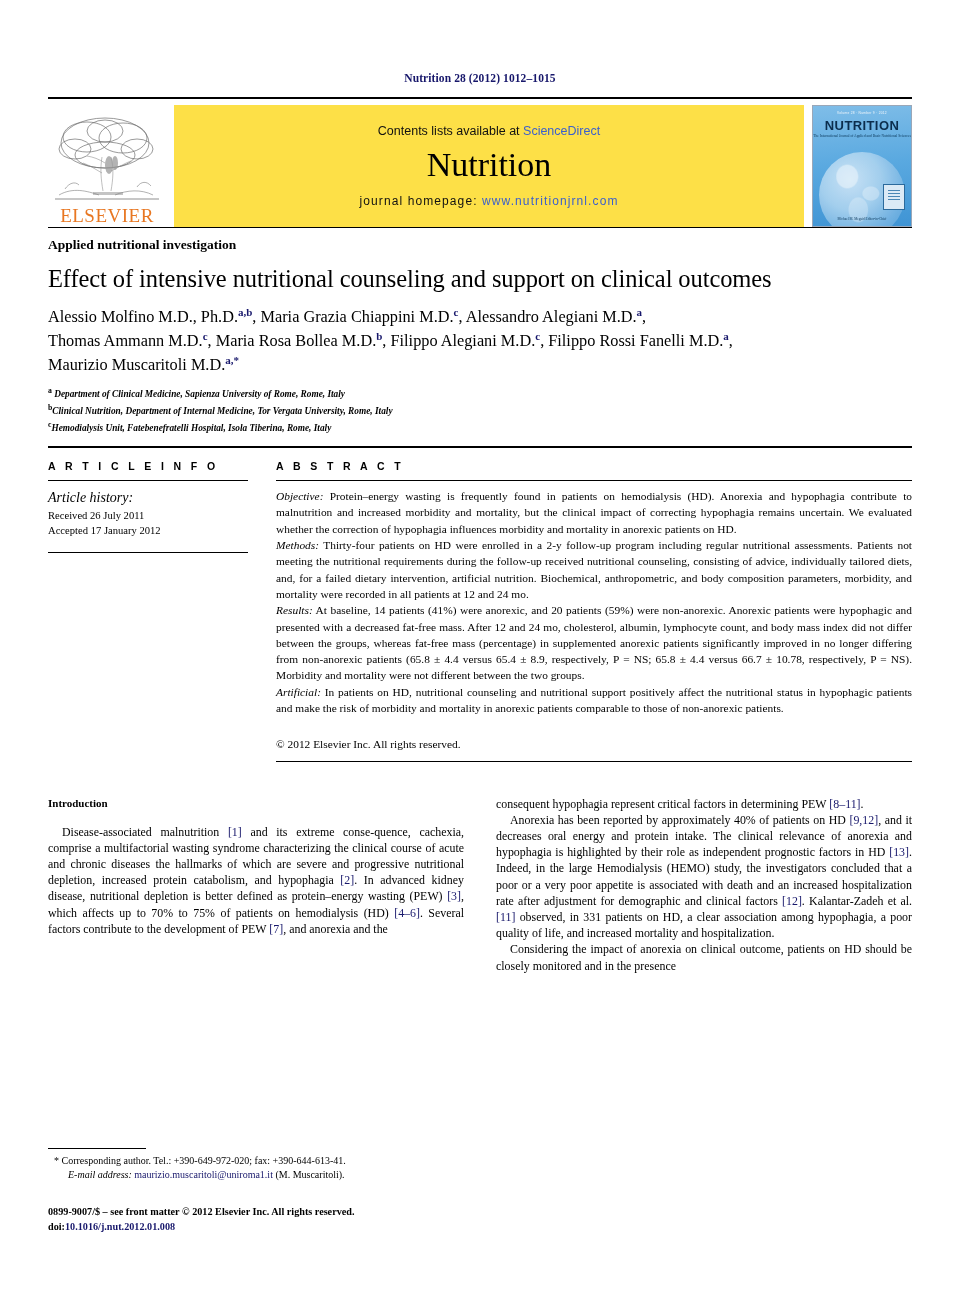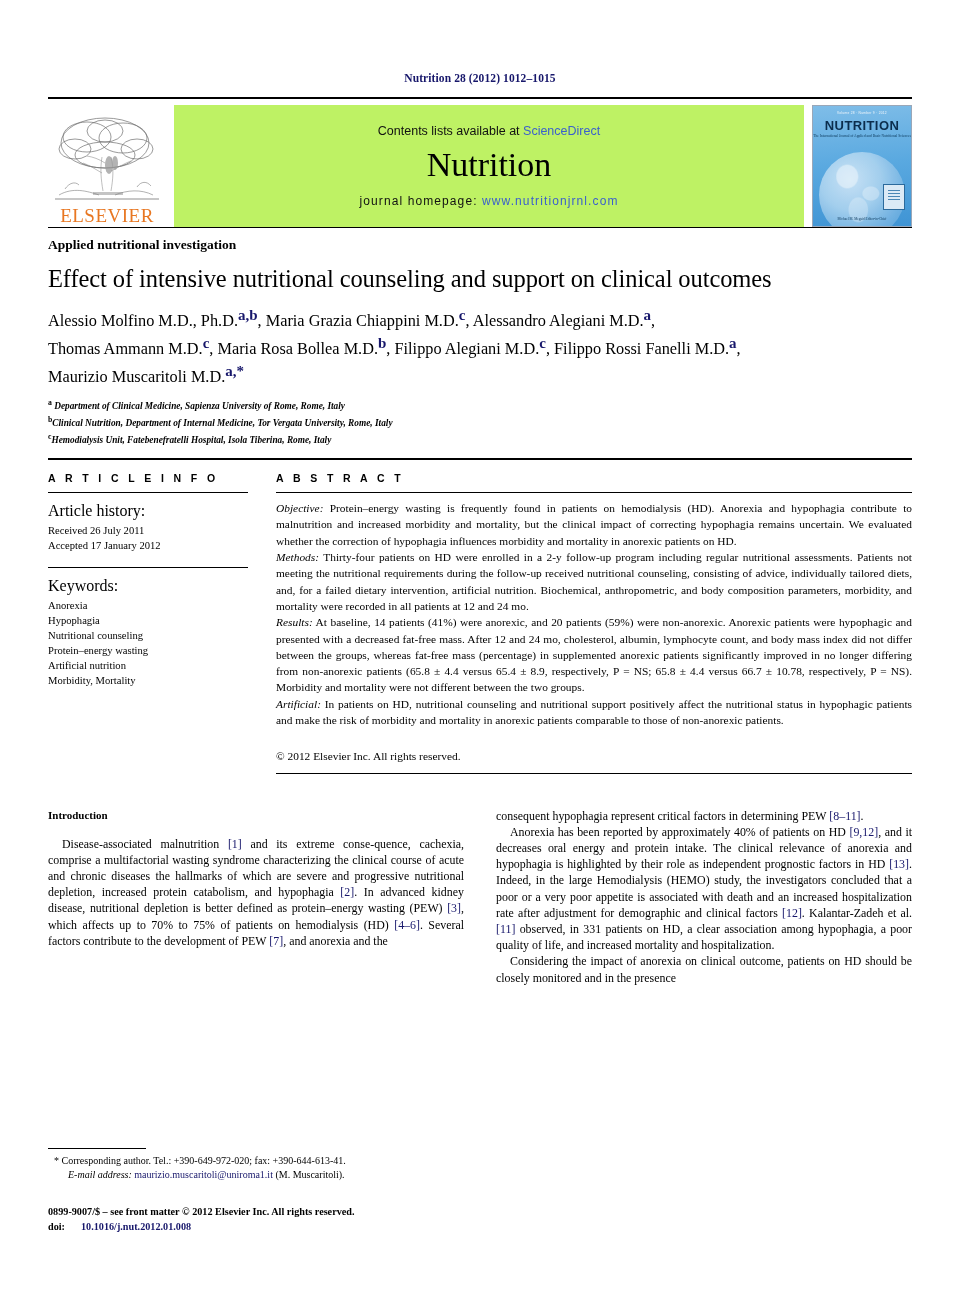--- a/index.html
+++ b/index.html
@@ -37,21 +37,21 @@
     display:flex;flex-direction:column;align-items:center;justify-content:flex-end;
     padding-bottom:2px;
   }
   .tree-box{width:108px;height:92px;position:relative;overflow:hidden;}
   .elsevier-word{
     font-family:"Liberation Serif", serif;
     font-size:19px;letter-spacing:.5px;color:#e87722;
     line-height:1;margin-top:1px;
   }
   .center-band{
-    flex:1 1 auto;background:#bef264;margin:0 8px;
+    flex:1 1 auto;background:#fde047;margin:0 8px;
     display:flex;flex-direction:column;align-items:center;justify-content:center;
     padding:4px 0 8px 0;
   }
   .contents-line{font-family:"Liberation Sans", sans-serif;font-size:12.5px;color:#111;margin-top:4px;}
   .contents-line .sd{color:#3a5fcd;}
   .journal-name{
     font-family:"Liberation Serif", serif;
     font-size:34px;color:#000;margin:10px 0 12px 0;line-height:1;
   }
   .homepage-line{font-family:"Liberation Sans", sans-serif;font-size:12px;letter-spacing:1.1px;color:#111;}
@@ -92,35 +92,35 @@
   .rule-top-thick{margin:0 48px;border-top:2.5px solid #000;}
 
   
   .titleblock{margin:0 48px;padding-top:9px;}
   .kicker{font-family:"Liberation Serif", serif;font-size:13.5px;font-weight:bold;margin-bottom:11px;}
   .art-title{
     font-family:"Liberation Serif", serif;
     font-size:24.5px;line-height:1.2;font-weight:normal;margin:0 0 12px 0;letter-spacing:-.1px;
   }
   .authors{font-family:"Liberation Serif", serif;font-size:16.3px;line-height:1.42;margin-bottom:9px;}
-  .authors sup{color:#17176b;font-size:15px;font-weight:bold;}
+  .authors sup{color:#17176b;font-size:11px;font-weight:bold;}
   .affils{font-family:"Liberation Serif", serif;font-size:9.3px;line-height:1.5;font-style:italic;font-weight:bold;margin-bottom:10px;}
   .affils sup{font-style:normal;}
   .affils div{white-space:nowrap;}
 
   
   .infoabs{margin:0 48px;display:flex;padding-top:12px;}
   .col-info{width:228px;flex:0 0 228px;padding-right:28px;box-sizing:border-box;}
   .col-abs{flex:1 1 auto;}
   .sechead{
     font-family:"Liberation Sans", sans-serif;font-weight:bold;font-size:10.5px;
     letter-spacing:3.4px;margin-bottom:8px;
   }
   .hr-blk{border-top:1.6px solid #000;margin:0 0 7px 0;}
-  .hist-title{font-size:16px;}
+  .hist-title{font-style:italic;font-size:14px;}
   .info-txt{font-family:"Liberation Serif", serif;font-size:10.6px;line-height:1.42;}
   .kw-gap{height:14px;}
   .kw-rule{border-top:1px solid #000;margin-bottom:7px;}
   .abs-body{
     font-family:"Liberation Serif", serif;font-size:11.4px;line-height:1.43;
     text-align:justify;
   }
   .abs-body p{margin:0;}
   .abs-body .lbl{font-style:italic;}
   .copyright{text-align:left;margin-top:20px;font-size:11.4px;}
@@ -139,21 +139,21 @@
     font-family:"Liberation Serif", serif;font-size:10px;line-height:1.42;
   }
   .fn-rule{border-top:1px solid #000;width:98px;margin-bottom:5px;}
   .fn-ind{padding-left:13px;text-indent:-7px;}
   .fn-em{font-style:italic;}
   .mail{color:#17176b;}
   .footer{
     position:absolute;left:48px;top:1205px;width:430px;
     font-family:"Liberation Serif", serif;font-size:10.2px;line-height:1.45;font-weight:bold;
   }
-  .doi{color:#17176b;margin-left:16px;}
+  .doi{color:#17176b;}
 </style>
 </head>
 <body>
 
 <div class="page">
 
   <div class="runhead">Nutrition 28 (2012) 1012–1015</div>
 
   <div class="masthead">
 
@@ -243,29 +243,20 @@
     <div class="col-info">
       <div class="sechead">A R T I C L E  I N F O</div>
       <div class="hr-blk"></div>
       <div class="info-txt">
         <div class="hist-title">Article history:</div>
         <div>Received 26 July 2011</div>
         <div>Accepted 17 January 2012</div>
       </div>
       <div class="kw-gap"></div>
       <div class="kw-rule"></div>
-      <div class="info-txt">
-        <div class="hist-title">Keywords:</div>
-        <div>Anorexia</div>
-        <div>Hypophagia</div>
-        <div>Nutritional counseling</div>
-        <div>Protein–energy wasting</div>
-        <div>Artificial nutrition</div>
-        <div>Morbidity, Mortality</div>
-      </div>
     </div>
 
     <div class="col-abs">
       <div class="sechead">A B S T R A C T</div>
       <div class="hr-blk"></div>
       <div class="abs-body">
         <p><span class="lbl">Objective:</span><span> Protein–energy wasting is frequently found in patients on hemodialysis (HD). Anorexia and hypophagia contribute to malnutrition and increased morbidity and mortality, but the clinical impact of correcting hypophagia remains uncertain. We evaluated whether the correction of hypophagia influences morbidity and mortality in anorexic patients on HD.</span></p>
         <p><span class="lbl">Methods:</span><span> Thirty-four patients on HD were enrolled in a 2-y follow-up program including regular nutritional assessments. Patients not meeting the nutritional requirements during the follow-up received nutritional counseling, consisting of advice, individually tailored diets, and, for a failed dietary intervention, artificial nutrition. Biochemical, anthropometric, and body composition parameters, morbidity, and mortality were recorded in all patients at 12 and 24 mo.</span></p>
         <p><span class="lbl">Results:</span><span> At baseline, 14 patients (41%) were anorexic, and 20 patients (59%) were non-anorexic. Anorexic patients were hypophagic and presented with a decreased fat-free mass. After 12 and 24 mo, cholesterol, albumin, lymphocyte count, and body mass index did not differ between the groups, whereas fat-free mass (percentage) in supplemented anorexic patients significantly improved in no longer differing from non-anorexic patients (65.8 ± 4.4 versus 65.4 ± 8.9, respectively, P = NS; 65.8 ± 4.4 versus 66.7 ± 10.78, respectively, P = NS). Morbidity and mortality were not different between the two groups.</span></p>
         <p><span class="lbl">Artificial:</span><span> In patients on HD, nutritional counseling and nutritional support positively affect the nutritional status in hypophagic patients and make the risk of morbidity and mortality in anorexic patients comparable to those of non-anorexic patients.</span></p>

